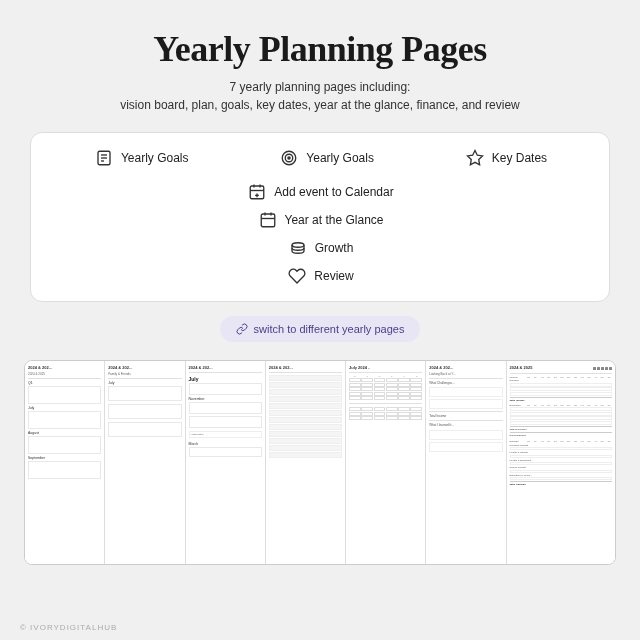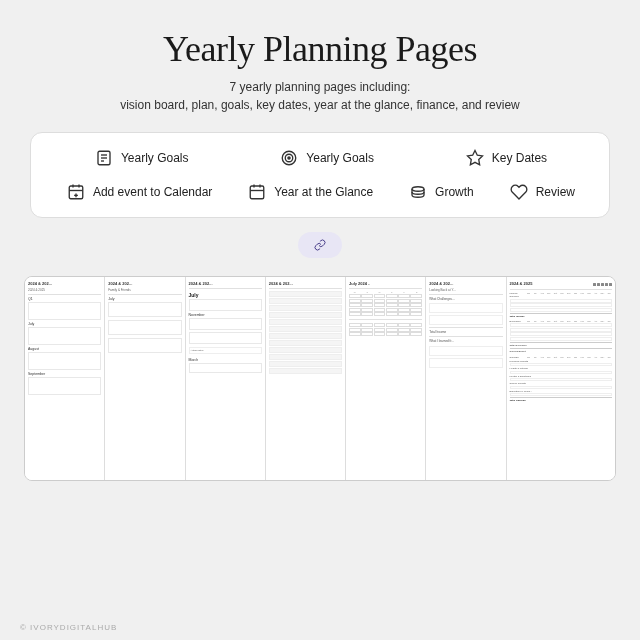--- a/index.html
+++ b/index.html
@@ -17,21 +17,21 @@
       height: 640px;
       background: #f0f0f0;
       display: flex;
       flex-direction: column;
       align-items: center;
       padding: 28px 24px 16px;
     }
 
     .main-title {
       font-size: 36px;
-      font-weight: 400;
+      font-weight: 700;
       color: #1a1a1a;
       text-align: center;
       font-family: 'Georgia', serif;
       margin-bottom: 8px;
       letter-spacing: -0.5px;
     }
 
     .subtitle {
       font-size: 12px;
       color: #333;
@@ -53,20 +53,21 @@
 
     .nav-row {
       display: flex;
       align-items: center;
       justify-content: space-around;
       gap: 6px;
     }
 
     .nav-row + .nav-row {
       margin-top: 12px;
+      flex-direction: column;
     }
 
     .nav-item {
       display: flex;
       align-items: center;
       gap: 6px;
       font-size: 12px;
       font-family: Arial, sans-serif;
       color: #222;
       cursor: pointer;
@@ -282,20 +283,21 @@
         <span>Review</span>
       </div>
     </div>
   </div>
 
   <button class="switch-btn">
     <svg width="12" height="12" viewBox="0 0 24 24" fill="none" stroke="#4a3f8a" stroke-width="2">
       <path d="M10 13a5 5 0 0 0 7.54.54l3-3a5 5 0 0 0-7.07-7.07l-1.72 1.71"></path>
       <path d="M14 11a5 5 0 0 0-7.54-.54l-3 3a5 5 0 0 0 7.07 7.07l1.71-1.71"></path>
     </svg>
+    <span>switch to different yearly pages</span>
   </button>
 
   <div class="preview-strip">
     <div class="preview-pages">
 
       <div class="preview-page">
         <div class="pp-header">2024 &amp; 202...</div>
         <div class="pp-subheader">2024 &amp; 2025</div>
         <div class="pp-line"></div>
         <div class="pp-month-label">Q1</div>

